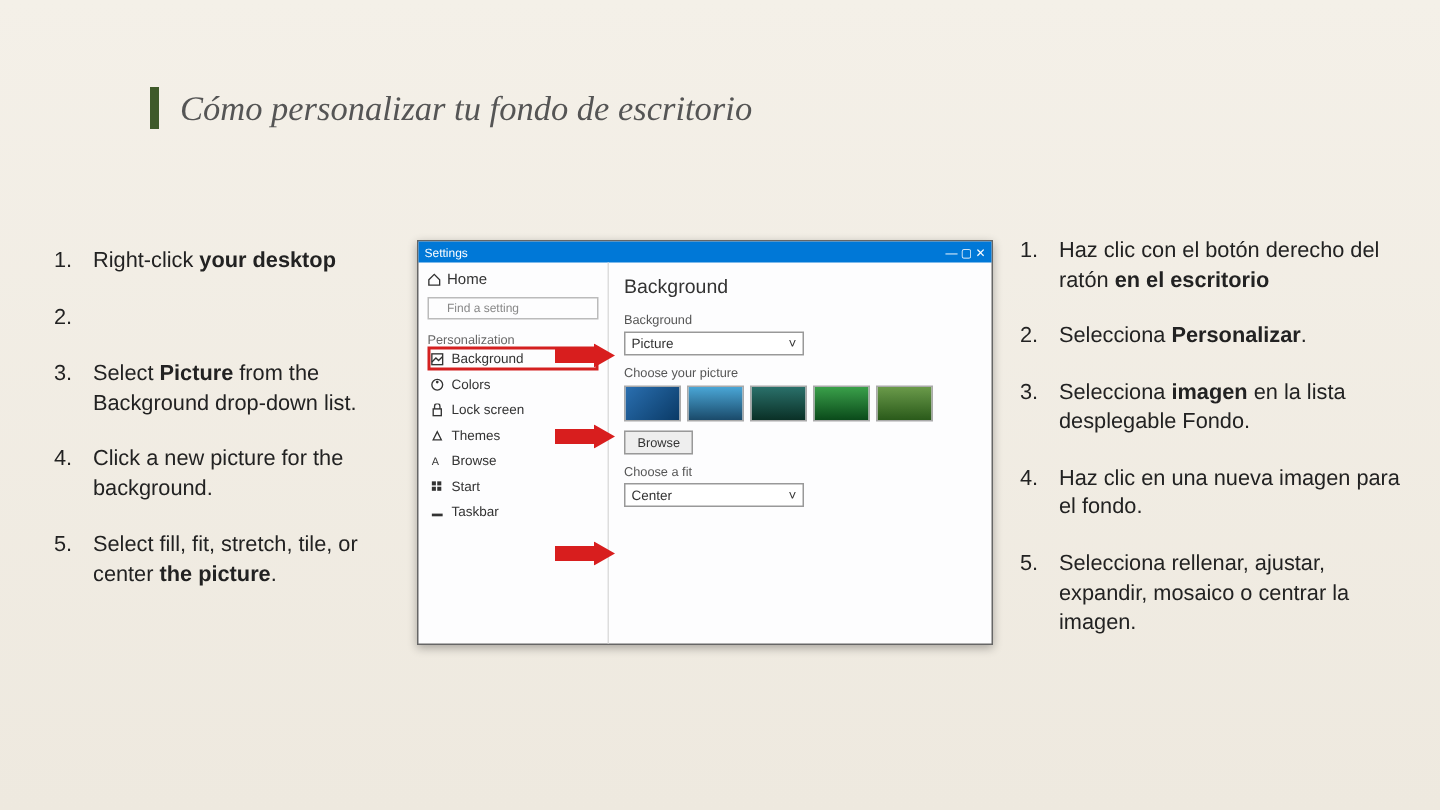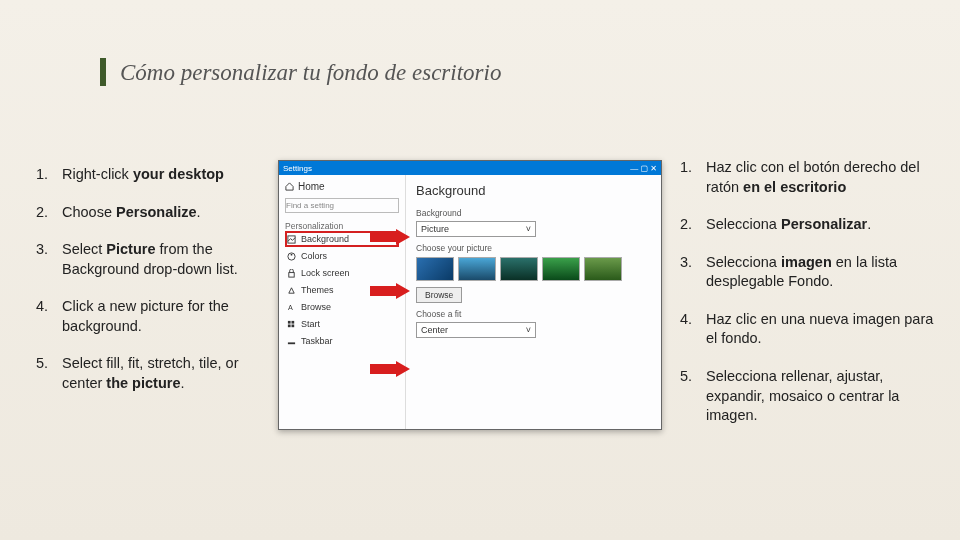--- a/index.html
+++ b/index.html
@@ -80,21 +80,21 @@
   .shot-body { display: flex; height: calc(100% - 14px); }
   .shot-side {
     width: 127px;
     border-right: 1px solid #ddd;
     padding: 6px 6px;
   }
   .shot-home { font-size: 10px; margin-bottom: 6px; display:flex; align-items:center; gap:4px;}
   .shot-search {
     border: 1px solid #bbb;
     font-size: 8px;
-    padding: 2px 0;
+    padding: 2px 12px;
     color: #888;
     margin-bottom: 8px;
   }
   .shot-group-label { font-size: 8.5px; color: #666; margin-bottom: 0; }
   .shot-item {
     display: flex;
     align-items: center;
     gap: 5px;
     font-size: 9px;
     padding: 3px 2px;
@@ -148,21 +148,20 @@
   <div class="title-es">Cómo personalizar tu fondo de escritorio</div>
 </div>
 
 <div class="col-left" id="col-en">
     <div class="step">
       <div class="step-num">1.</div>
       <div class="step-text">Right-click <b>your desktop</b></div>
     </div>
     <div class="step">
       <div class="step-num">2.</div>
-      <div class="step-text">Choose <b>Personalize</b>.</div>
     </div>
     <div class="step">
       <div class="step-num">3.</div>
       <div class="step-text">Select <b>Picture</b> from the Background drop-down list.</div>
     </div>
     <div class="step">
       <div class="step-num">4.</div>
       <div class="step-text">Click a new picture for the background.</div>
     </div>
     <div class="step">

